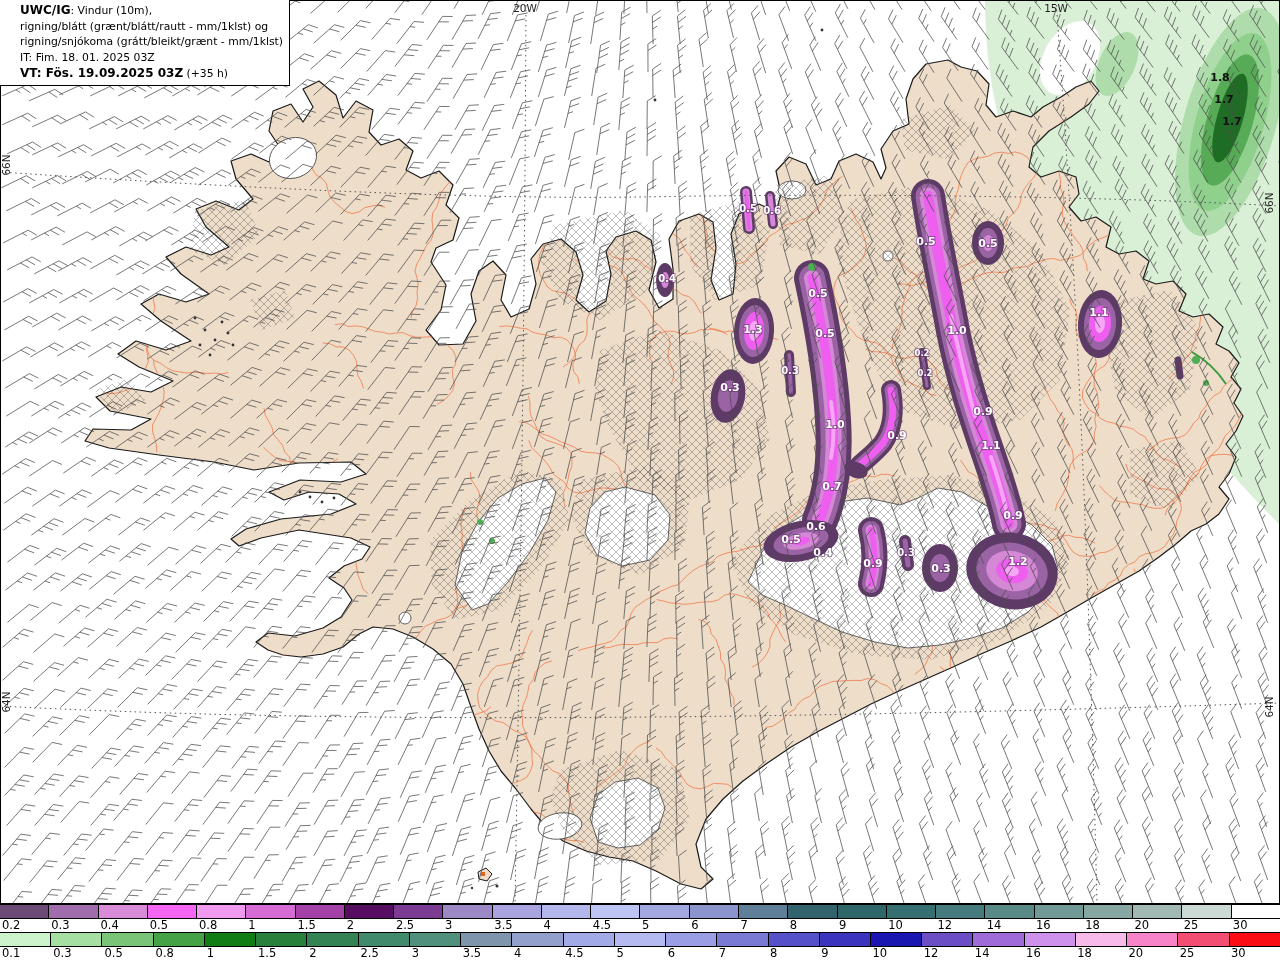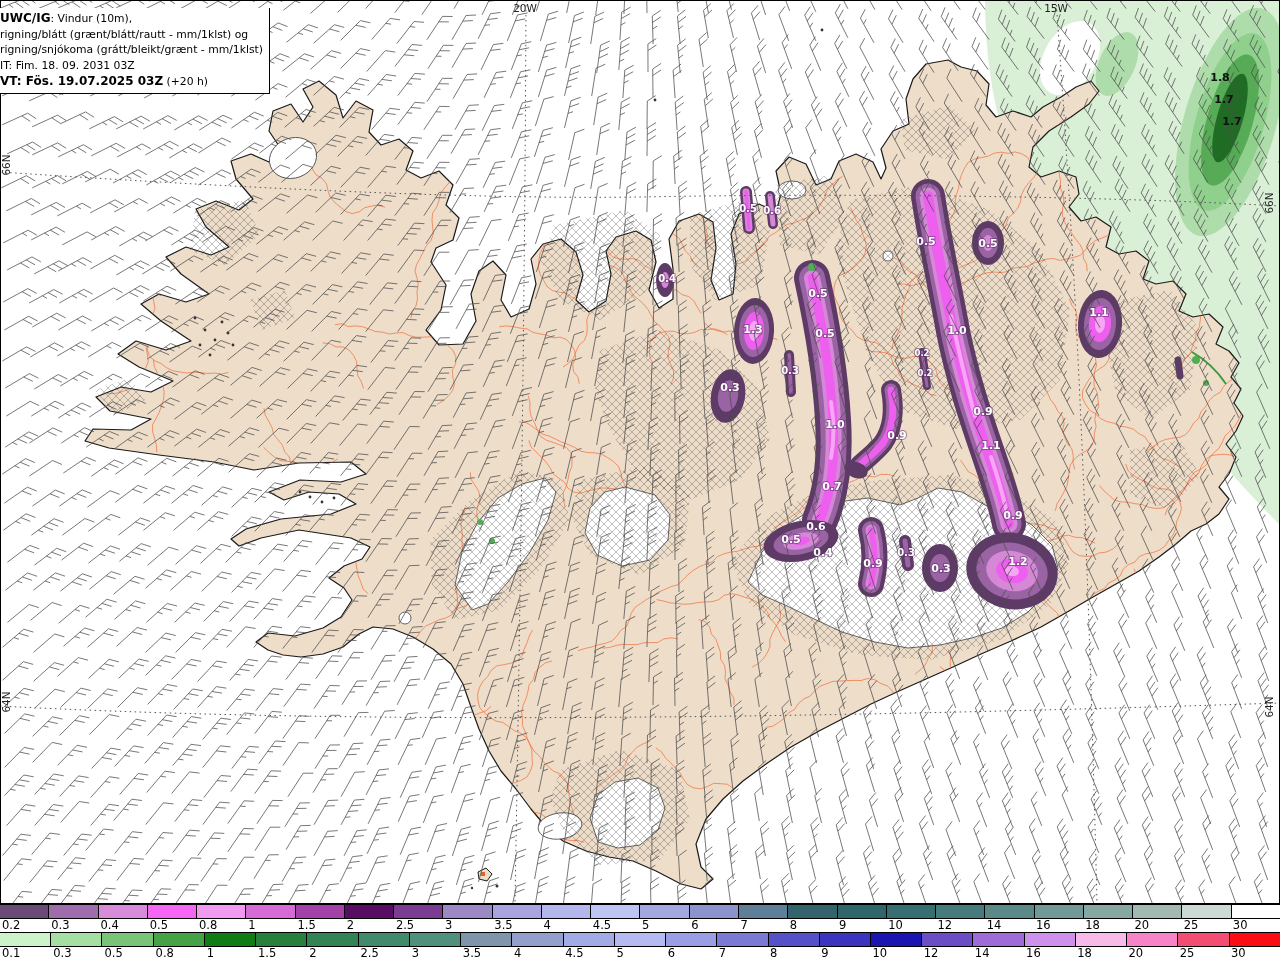--- a/index.html
+++ b/index.html
@@ -1,22 +1,22 @@
 <!DOCTYPE html>
 <html><head>
 <meta charset="utf-8">
 <style>
   html,body{margin:0;padding:0;background:#888;}
   #stage{position:relative;width:1280px;height:960px;background:#fff;overflow:hidden;
          font-family:"DejaVu Sans","Liberation Sans",sans-serif;}
   #mapwrap{position:absolute;left:0;top:0;width:1280px;height:904px;}
   #mapwrap svg{display:block;}
-  #titlebox{position:absolute;left:0;top:8px;z-index:6;background:#fff;
+  #titlebox{position:absolute;left:0;top:0;z-index:6;background:#fff;
             border-right:1px solid #000;border-bottom:1px solid #000;
-            padding:2px 6px 3px 0;font-size:10.8px;line-height:1.42;color:#000;
+            padding:2px 6px 3px 20px;font-size:10.8px;line-height:1.42;color:#000;
             white-space:nowrap;}
   #titlebox b{font-size:12px;}
   #bars{position:absolute;left:0;top:904px;width:1280px;z-index:6;background:#fff;}
   .bar{display:flex;height:15px;border-top:1px solid #000;border-bottom:1px solid #000;box-sizing:border-box;}
   .bar .seg{flex:1 1 0;border-right:1px solid #000;box-sizing:border-box;}
   .bar .seg:last-child{border-right:none;}
   .ticks{display:flex;height:13px;font-size:11.5px;color:#000;background:#fff;}
   .ticks .t{flex:1 1 0;padding-left:2px;box-sizing:border-box;overflow:visible;line-height:13px;}
   #bars .ticks:last-child{border-bottom:1px solid #000;box-sizing:border-box;height:27px;}
 </style>
@@ -282,22 +282,22 @@
           <text x="1224" y="103">1.7</text>
           <text x="1232" y="125">1.7</text>
         </g>
       </svg>
     </div>
 
   <div id="titlebox">
     <div><b>UWC/IG</b><span>: Vindur (10m),</span></div>
     <div>rigning/blátt (grænt/blátt/rautt - mm/1klst) og</div>
     <div>rigning/snjókoma (grátt/bleikt/grænt - mm/1klst)</div>
-    <div>IT: Fim. 18. 09. 2031 03Z</div>
-    <div><b>VT: Fös. 19.07.2025 03Z</b><span> (+20 h)</span></div>
+    <div>IT: Fim. 18. 01. 2025 03Z</div>
+    <div><b>VT: Fös. 19.09.2025 03Z</b><span> (+35 h)</span></div>
   </div>
 
   <div id="bars">
     <div class="bar" id="bar-sleet">
         <div class="seg" style="background: rgb(107, 74, 117);"></div>
         <div class="seg" style="background: rgb(160, 109, 172);"></div>
         <div class="seg" style="background: rgb(215, 139, 217);"></div>
         <div class="seg" style="background: rgb(245, 102, 245);"></div>
         <div class="seg" style="background: rgb(240, 154, 240);"></div>
         <div class="seg" style="background: rgb(214, 107, 214);"></div>

